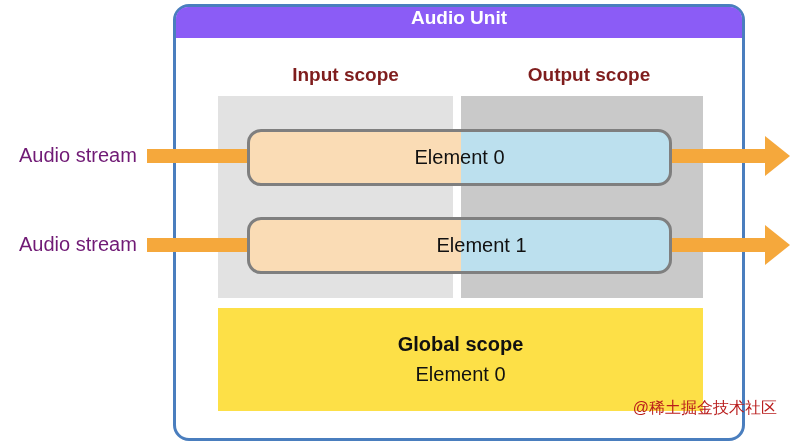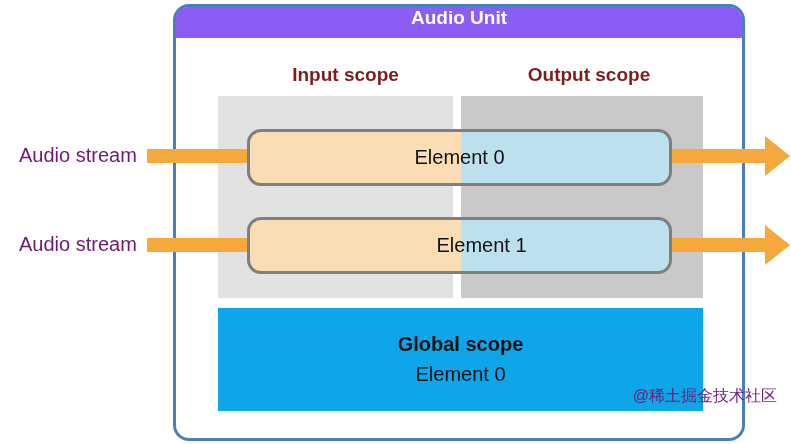--- a/index.html
+++ b/index.html
@@ -105,36 +105,36 @@
     z-index: 3;
   }
   .pill.row1 { top: 129px; }
   .pill.row2 { top: 217px; padding-left: 44px; }
 
   
   .global-box {
     position: absolute;
     left: 218px; top: 308px;
     width: 485px; height: 103px;
-    background: #0ea5e9;
+    background: #fde047;
     display: flex; flex-direction: column;
     align-items: center; justify-content: center;
     gap: 7px;
     color: #111111;
     z-index: 2;
   }
   .global-box .g-title { font-size: 20px; font-weight: bold; }
   .global-box .g-elem  { font-size: 20px; }
 
   
   .watermark {
     position: absolute;
-    right: 14px; top: 386px;
+    right: 14px; top: 398px;
     font-size: 16px;
-    color: #701a75;
+    color: #b91c1c;
     z-index: 5;
   }
 </style>
 </head>
 <body>
 
 <div class="au-box">
   <div class="au-header">
     <span>Audio Unit</span>
   </div>

